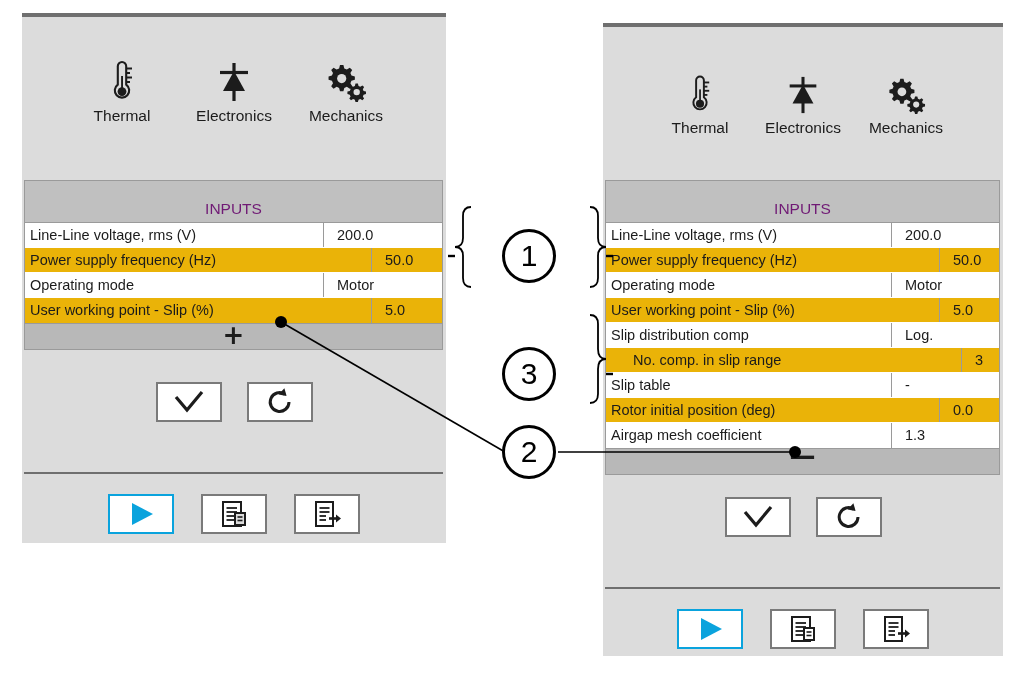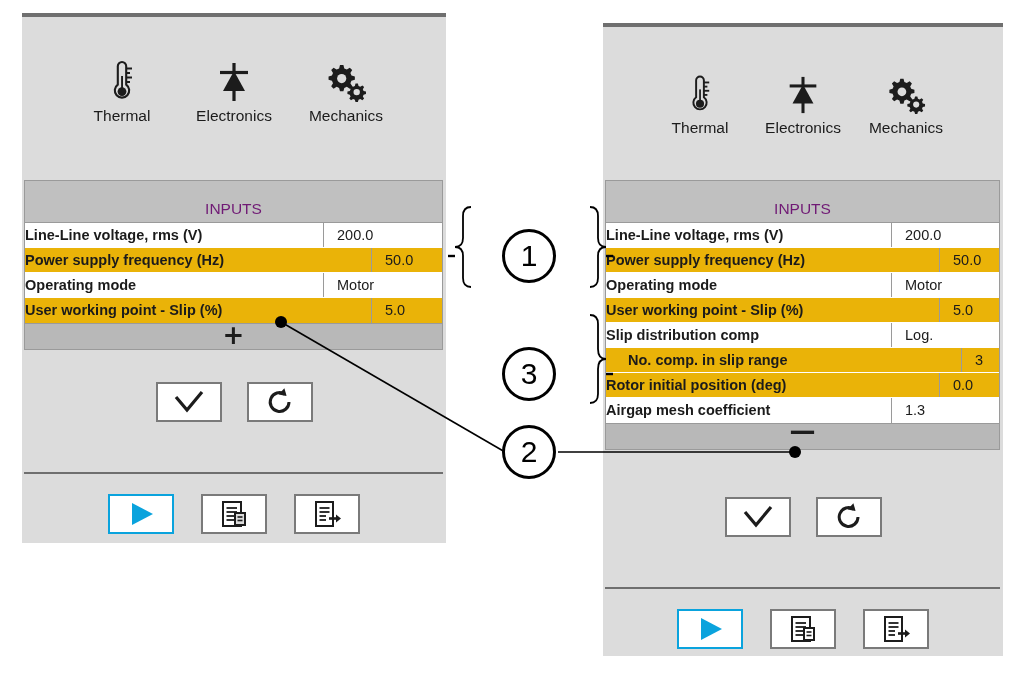--- a/index.html
+++ b/index.html
@@ -62,24 +62,24 @@
   .row {
     display: flex;
     border-bottom: 1px solid #ffffff;
     height: 25px;
     align-items: center;
   }
   .row.odd  { background: #ffffff; }
   .row.even { background: #eab308; gap: 48px; }
   .row .lbl {
     font-size: 14.5px; color: #1b1b1b;
+    padding-left: 5px;
     flex: none;
     white-space: nowrap;
     overflow: hidden;
-    font-weight: bold;
   }
   .row .val {
     font-size: 14.5px; color: #1b1b1b;
     padding-left: 13px;
     border-left: 1px solid #9a9a9a;
     flex: 1 1 auto;
     height: 100%;
     display: flex; align-items: center;
     white-space: nowrap;
   }
@@ -311,20 +311,24 @@
             <span class="val">5.0</span>
           </div>
           <div class="row odd">
             <span class="lbl" style="width:285px;">Slip distribution comp</span>
             <span class="val">Log.</span>
           </div>
           <div class="row even">
             <span class="lbl" style="width:285px;margin-left:22px;">No. comp. in slip range</span>
             <span class="val">3</span>
           </div>
+          <div class="row odd">
+            <span class="lbl" style="width:285px;">Slip table</span>
+            <span class="val">-</span>
+          </div>
           <div class="row even">
             <span class="lbl" style="width:285px;">Rotor initial position (deg)</span>
             <span class="val">0.0</span>
           </div>
           <div class="row odd" style="border-bottom:none;">
             <span class="lbl" style="width:285px;">Airgap mesh coefficient</span>
             <span class="val">1.3</span>
           </div>
 
           <div class="addbar minusbar">

